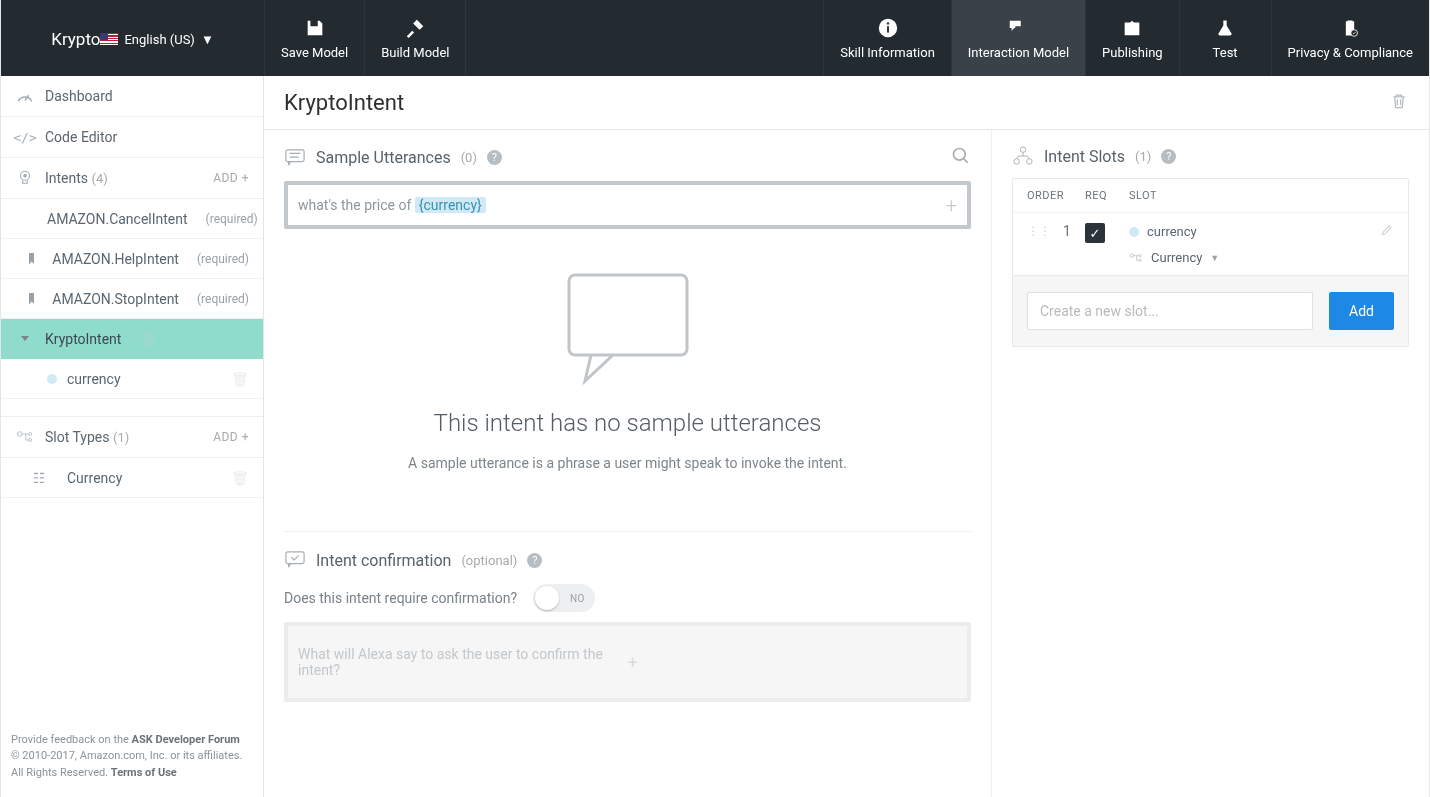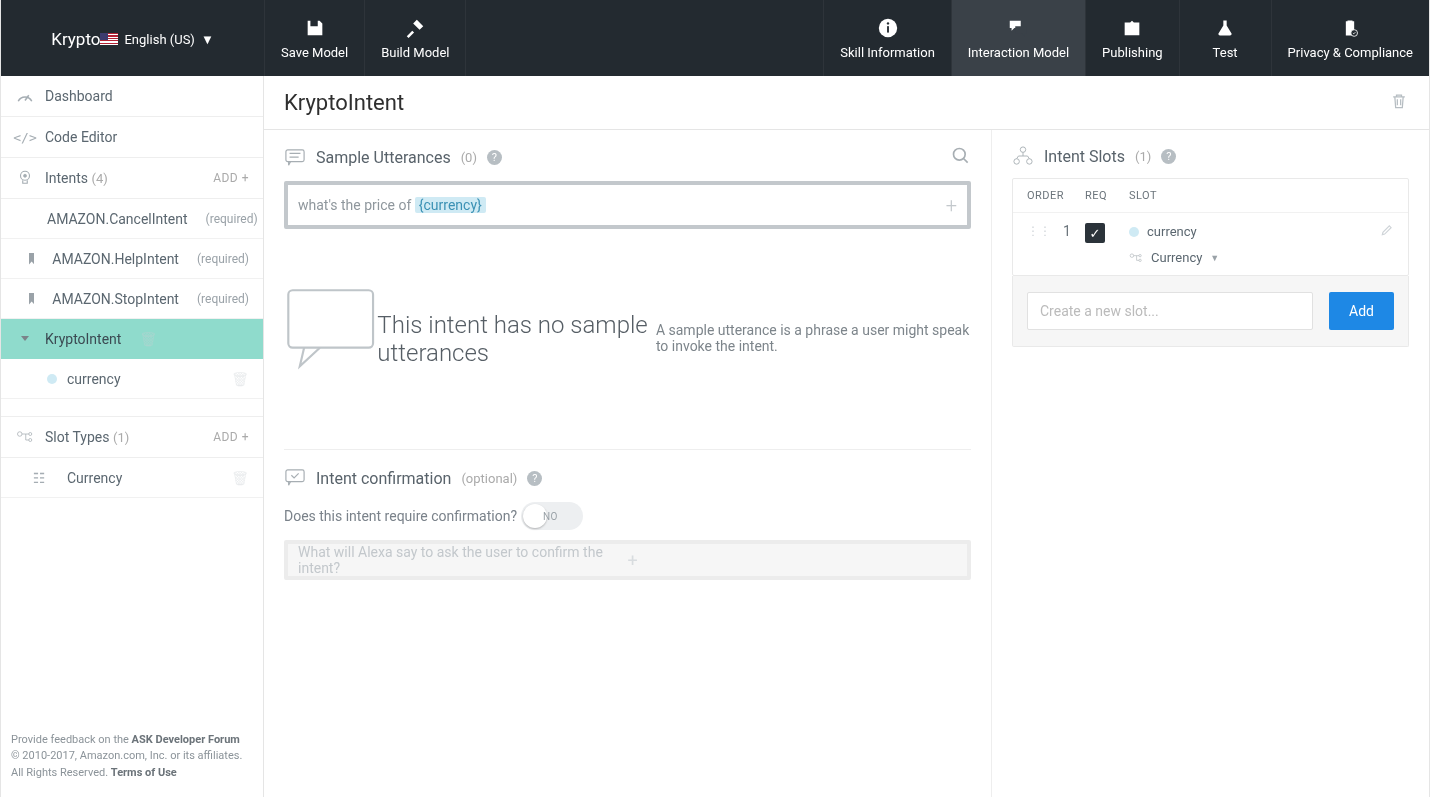--- a/index.html
+++ b/index.html
@@ -56,34 +56,34 @@
 .sec-head .sh-count{color:#aaa;font-size:13px}
 .sec-head .help{width:15px;height:15px;border-radius:50%;background:#b7bec3;color:#fff;font-size:11px;display:flex;align-items:center;justify-content:center}
 .mag{margin-left:auto;color:#a7aeb3;cursor:pointer}
 svg.sec-ico{fill:none;stroke:#a7aeb3;stroke-width:1.3}
 
 .utt-input-wrap{display:flex;align-items:center;border:4px solid #c3c8cc;border-radius:2px;padding:8px 10px;background:#fff}
 .utt-input-wrap .txt{color:#8f979d;font-size:14px}
 .pill{display:inline-block;background:#cfeaf4;color:#3b91b4;padding:0 4px;border-radius:2px;}
 .plus{margin-left:auto;color:#c3c8cc;font-size:20px;font-weight:300;cursor:pointer}
 
-.empty{display:flex;flex-direction:row;align-items:center;padding:40px 0 30px}
+.empty{display:flex;flex-direction:column;align-items:center;padding:40px 0 30px}
 .empty svg{stroke:#bfc5c9;fill:none;stroke-width:3}
 .empty-title{font-size:24px;color:#565e65;font-weight:300;margin-top:20px}
 .empty-sub{font-size:14px;color:#7d858b;margin-top:18px}
 
 hr.sep{border:none;border-top:1px solid #eee;margin:30px 0 18px}
 
-.conf-q{font-size:14px;color:#7a828a;margin:14px 0 10px;display:flex;align-items:center;gap:4px}
+.conf-q{font-size:14px;color:#7a828a;margin:14px 0 10px;display:flex;align-items:center;gap:16px}
 .toggle{width:62px;height:28px;border-radius:14px;background:#edeff1;position:relative;display:flex;align-items:center;cursor:pointer}
 .toggle .knob{width:24px;height:24px;border-radius:50%;background:#fff;box-shadow:0 1px 2px rgba(0,0,0,.25);margin:2px}
-.toggle .tlabel{position:absolute;right:25px;font-size:10px;color:#9aa2a8;letter-spacing:.5px}
+.toggle .tlabel{position:absolute;right:10px;font-size:10px;color:#9aa2a8;letter-spacing:.5px}
 .prompts-lbl{color:#c3c8cc;font-size:15px;margin-top:18px}
 .prompts-lbl span{font-size:12px}
-.prompt-input{margin-top:10px;border:4px solid #ececec;background:#f6f6f6;border-radius:2px;padding:0 10px;color:#c3c8cc;display:flex;align-items:center}
+.prompt-input{margin-top:10px;border:4px solid #ececec;background:#f6f6f6;border-radius:2px;padding:20px 10px;color:#c3c8cc;display:flex;align-items:center}
 .prompt-input span{flex:1}
 
 
 .slots-table{border:1px solid #e9e9e9;border-radius:2px;background:#fff;margin-top:6px}
 .slots-thead{display:flex;padding:10px 14px;font-size:11px;color:#6c757c;letter-spacing:.5px}
 .col-order{width:58px}
 .col-req{width:44px}
 .col-slot{flex:1}
 .slots-row{display:flex;align-items:flex-start;padding:10px 14px;border-top:1px solid #f1f1f1}
 .grip{color:#cfd4d8;font-size:12px;margin-right:6px}

